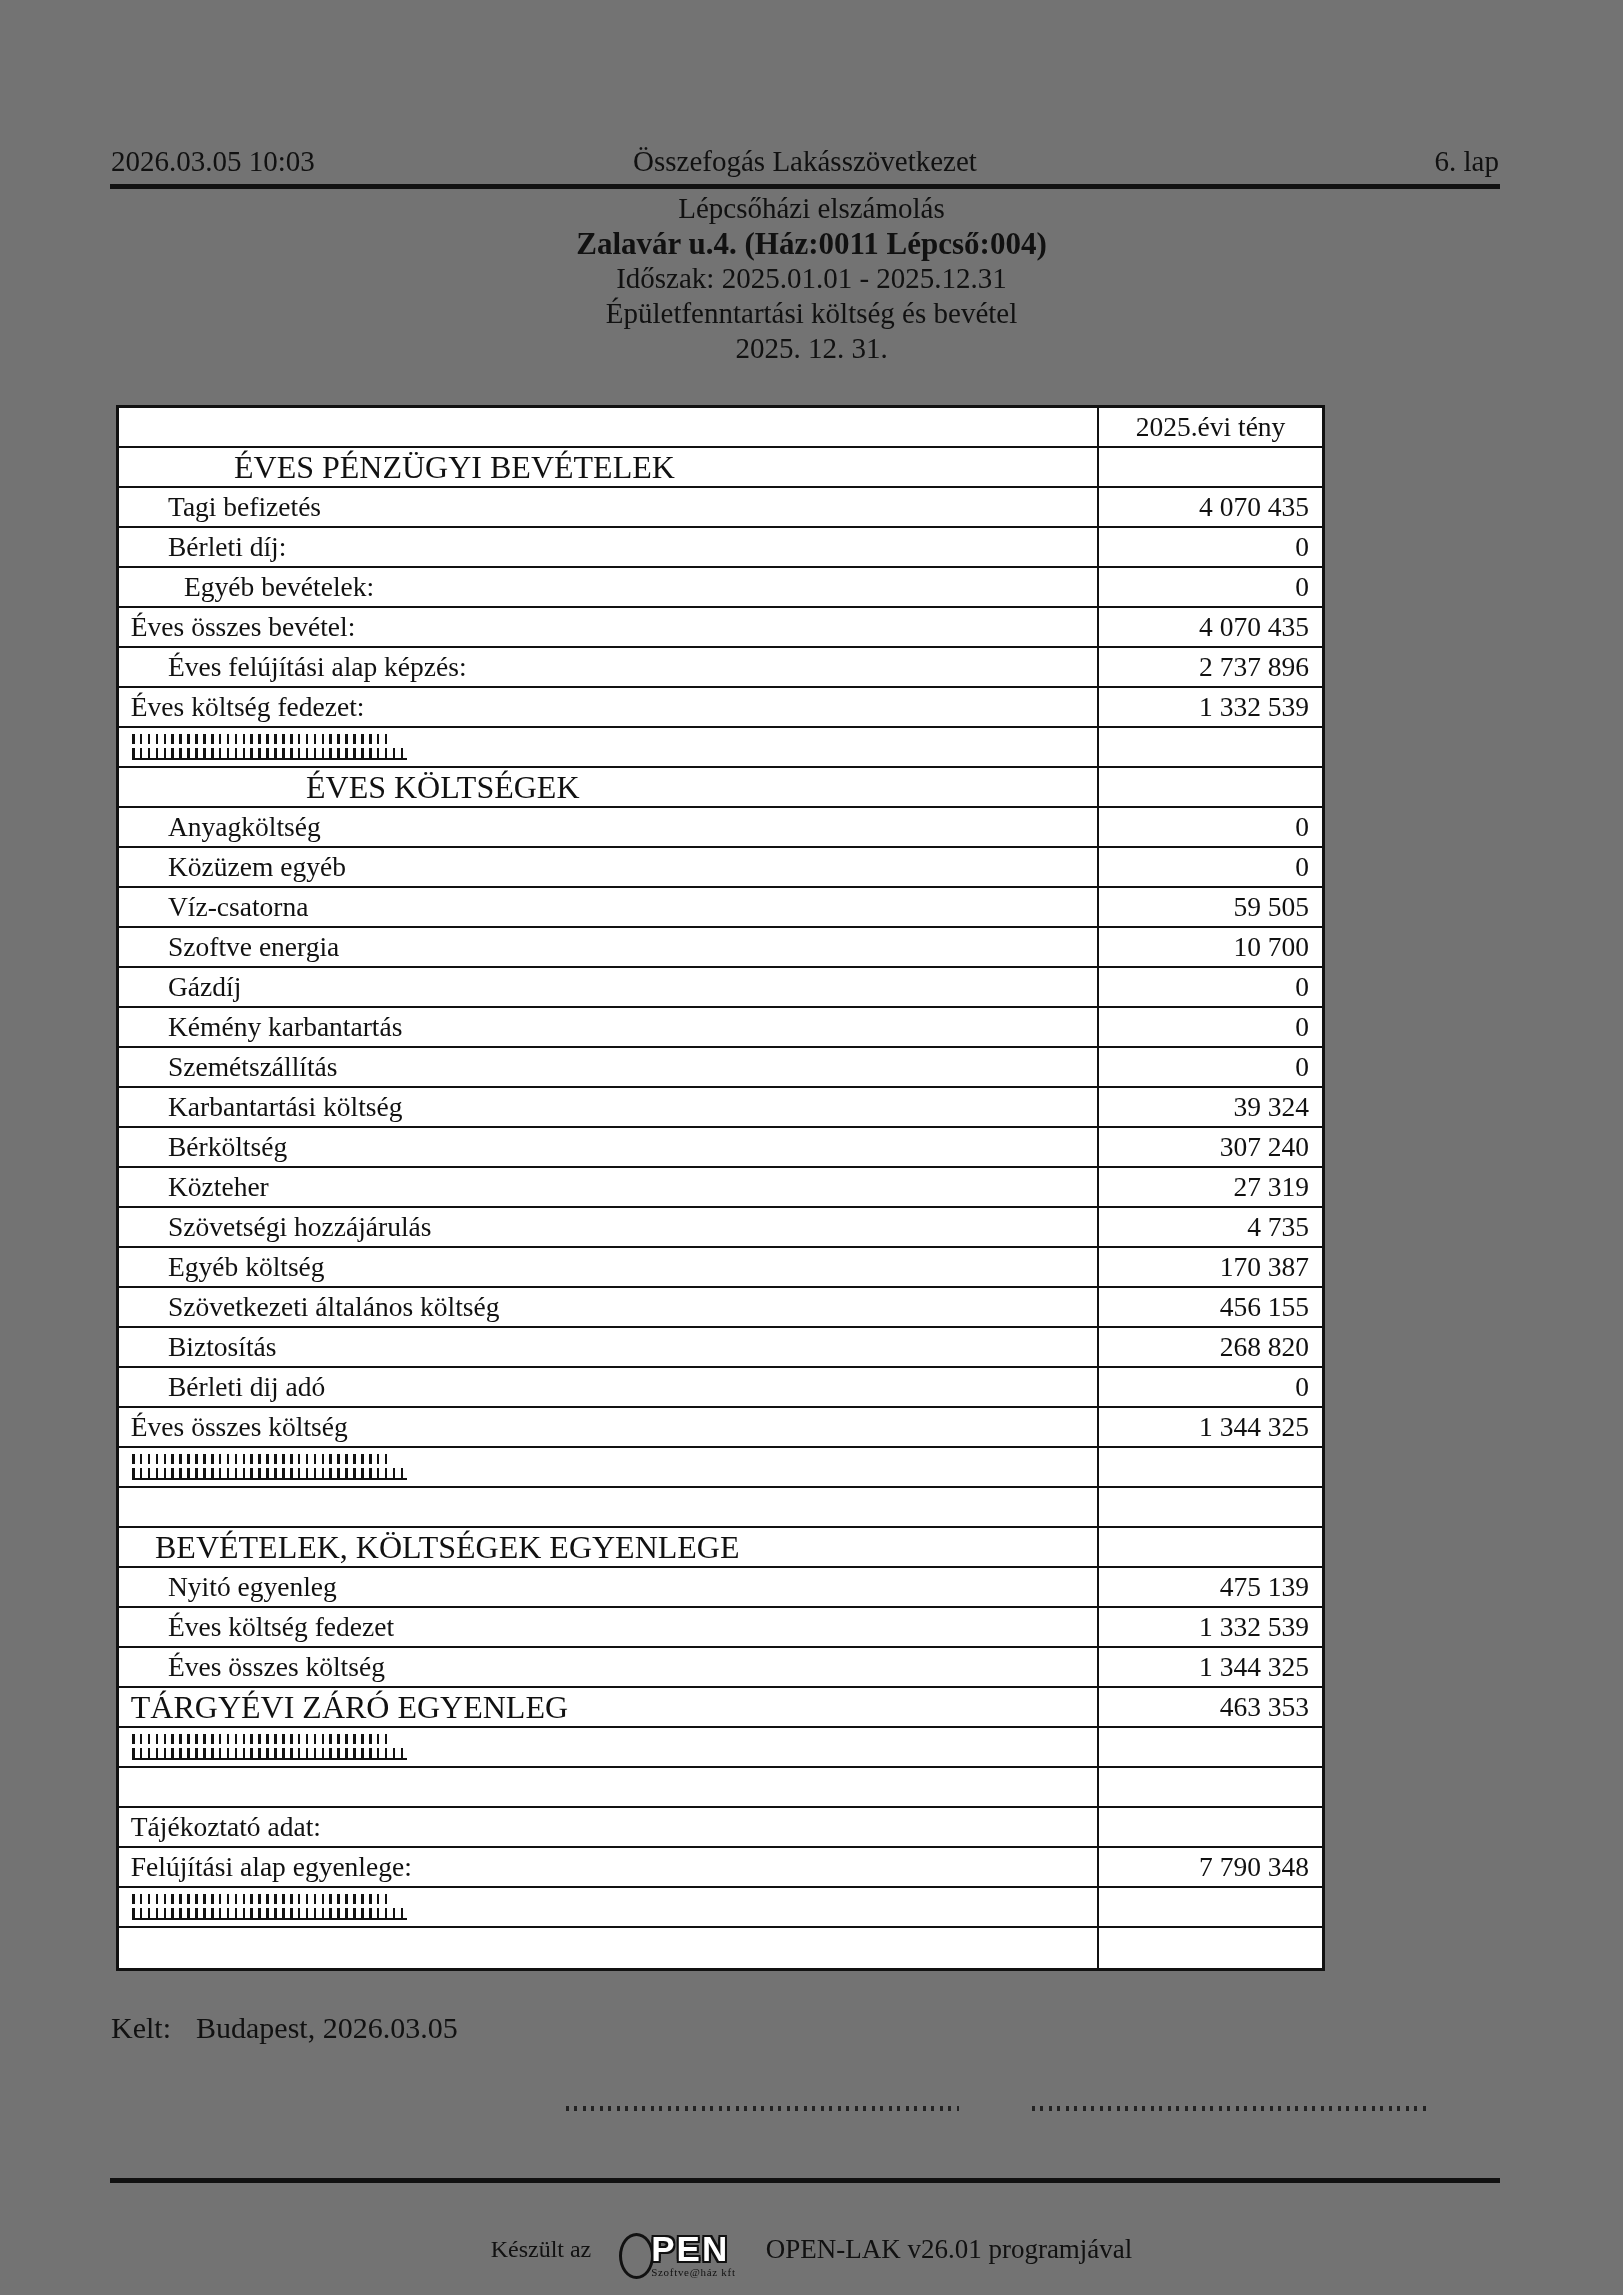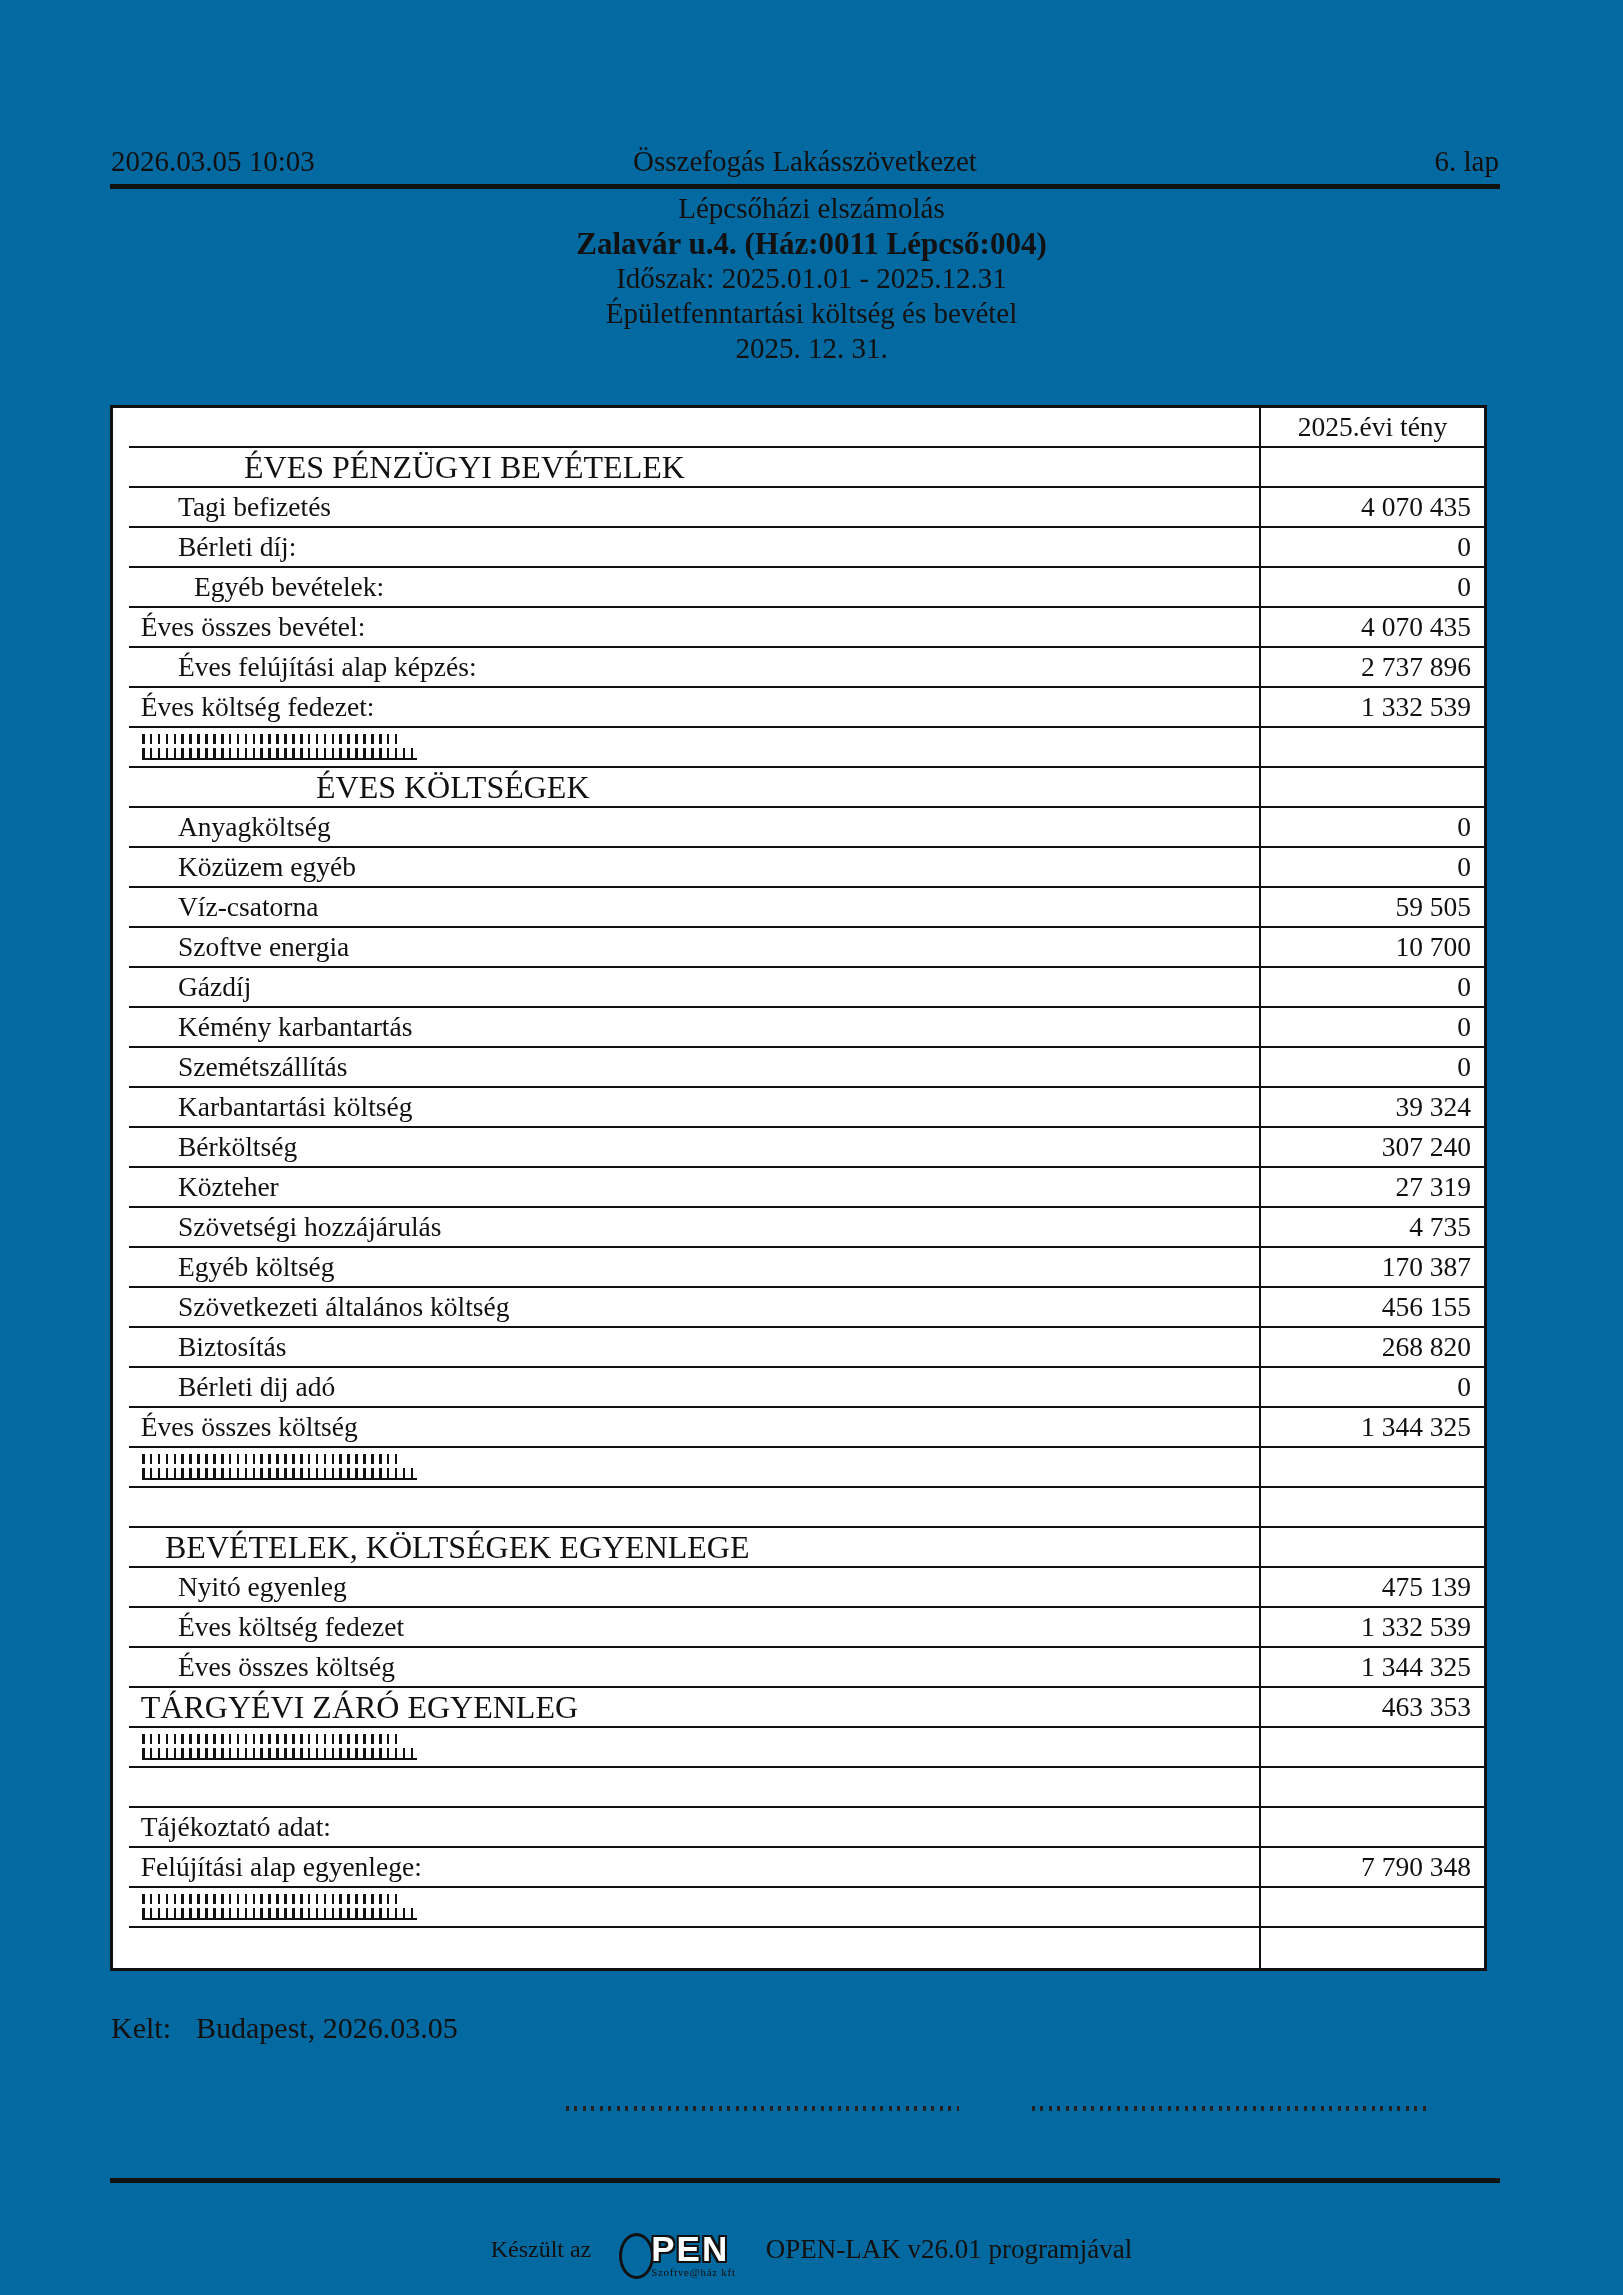--- a/index.html
+++ b/index.html
@@ -1,34 +1,34 @@
 <!DOCTYPE html>
 <html style="font-size:10.5px"><head>
 <meta charset="utf-8">
 <style>
   * { margin:0; padding:0; box-sizing:border-box; }
   html,body { background:#888; }
   body { width:1623px; height:2295px; }
   .page {
     position:relative; width:1623px; height:2295px;
-    background:#0369a1; color:#111; overflow:hidden;
+    background:#737373; color:#111; overflow:hidden;
     font-family:"Liberation Serif","DejaVu Serif",serif;
   }
   
   .hdr { position:absolute; top:145px; left:111px; right:124px; height:34px; font-size:29px; }
   .hdr-dt { position:absolute; left:0; top:0; }
   .hdr-co { position:absolute; left:0; right:0; text-align:center; top:0; }
   .hdr-pg { position:absolute; right:0; top:0; }
   .hdr-rule { position:absolute; top:184px; left:110px; right:123px; height:4.6px; background:#111; }
   
   .titles { position:absolute; top:191px; left:0; width:100%; text-align:center; }
   .titles div { font-size:29px; line-height:35px; }
   .titles .t-bold { font-weight:bold; font-size:31px; }
   
-  .report-table { position:absolute; top:405px; left:110px; width:1377px; border:3.3px solid #111; background:#fff;padding-left:16px; }
+  .report-table { position:absolute; top:405px; left:116px; width:1209px; border:3.3px solid #111; background:#fff; }
   .trow { display:flex; height:40px; border-bottom:2px solid #111; }
   .trow:last-child { border-bottom:none; }
   .c1 { flex:1; border-right:2px solid #111; display:flex; align-items:center; font-size:27.5px; overflow:hidden; }
   .c2 { width:223px; display:flex; align-items:center; justify-content:flex-end; padding-right:13px; font-size:27.5px; white-space:nowrap; }
   .trow.colhead .c2 { justify-content:center; padding-right:0; }
   .trow.section .c1 { font-size:32px; }
   .c1-stripes { display:flex; flex-direction:column; justify-content:center; gap:3.3px; }
   .stripe { height:10.5px; background:repeating-linear-gradient(90deg,#111 0 2.6px,transparent 2.6px 7.9px); }
   .stripe.s1 { width:261px; }
   .stripe.s2 { width:275px; border-bottom:2px solid #111; height:12.4px; }

